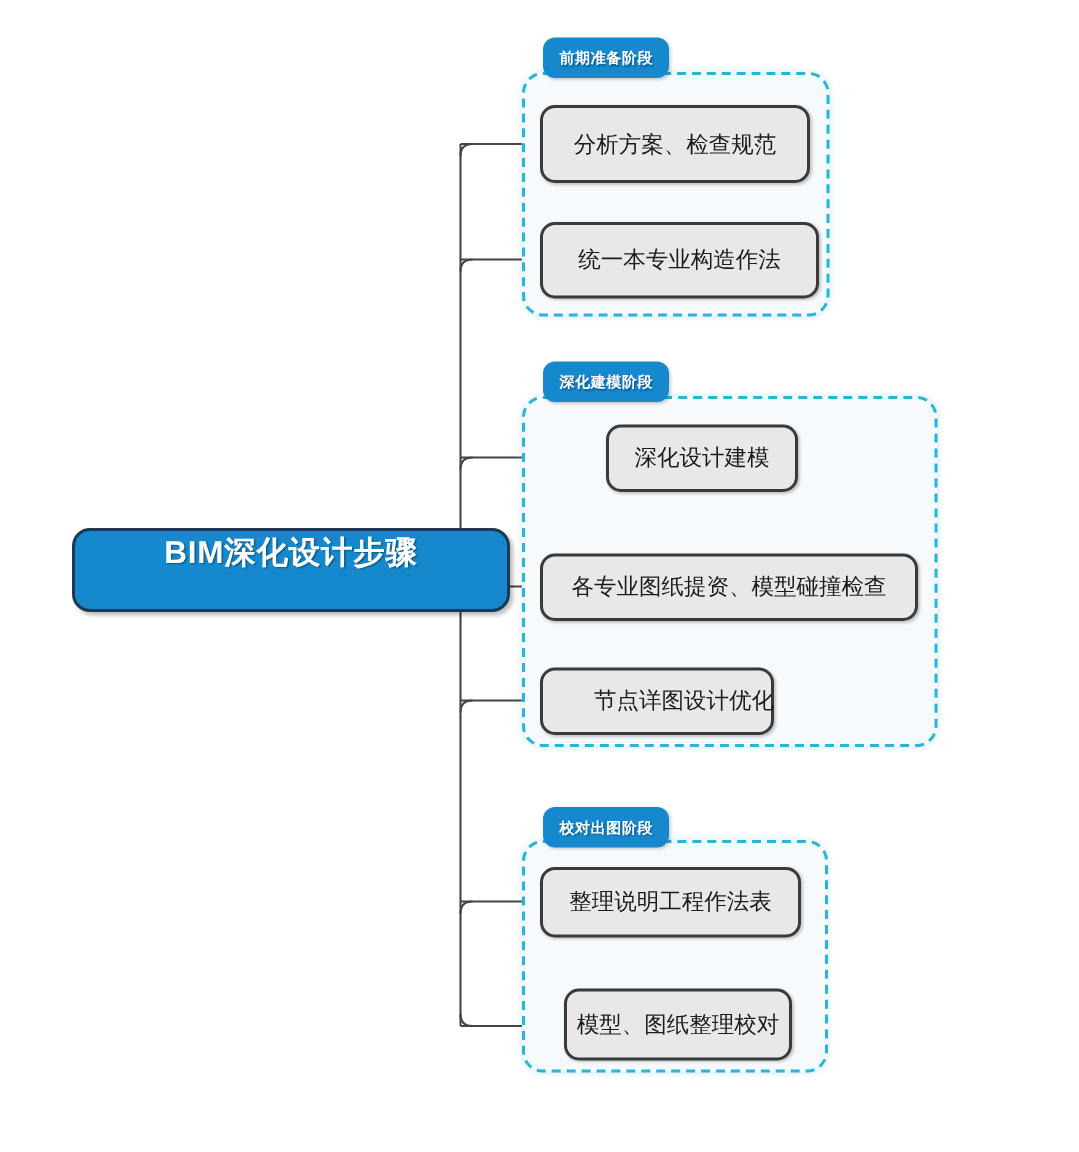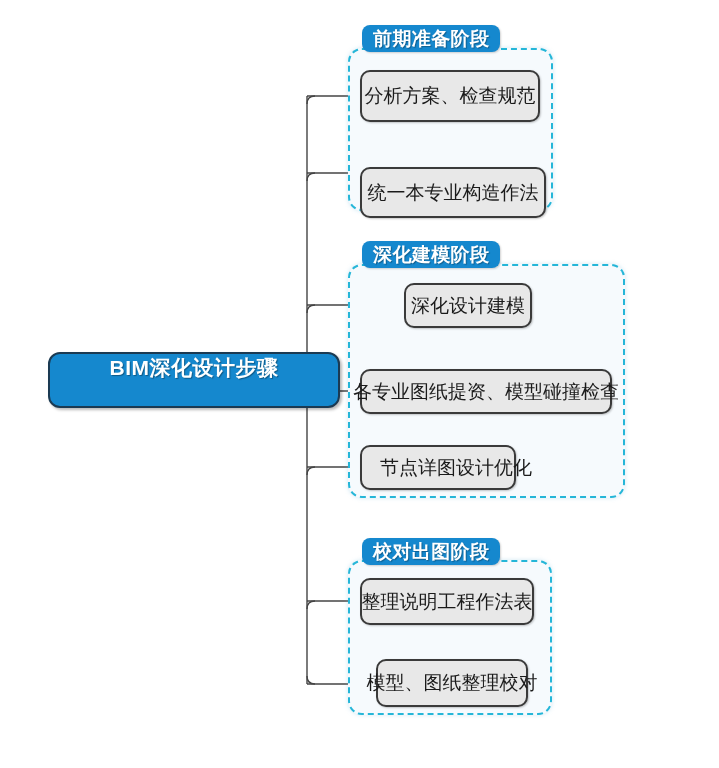--- a/index.html
+++ b/index.html
@@ -71,21 +71,21 @@
     display: flex;
     align-items: center;
     justify-content: center;
     padding: 0 11px;
     box-sizing: border-box;
     z-index: 5;
     box-shadow: 1px 1px 2px rgba(0,0,0,0.18);
   }
   .group-tag span {
     color: #ffffff;
-    font-size: 19px;
+    font-size: 10px;
     font-weight: bold;
     white-space: nowrap;
     letter-spacing: 0.4px;
     text-shadow: 1px 1px 1px rgba(0,0,0,0.3);
   }
 
   
   .leaf {
     position: absolute;
     box-sizing: border-box;
@@ -93,21 +93,21 @@
     border: 2px solid #3a3a3a;
     border-radius: 10px;
     display: flex;
     align-items: center;
     justify-content: center;
     box-shadow: 1px 1px 2px rgba(0,0,0,0.22);
     z-index: 4;
   }
   .leaf span {
     color: #1b1b1b;
-    font-size: 19px;
+    font-size: 15px;
     font-weight: normal;
     white-space: nowrap;
   }
 </style>
 </head>
 <body>
 
 <div id="canvas">
 
   <svg id="connectors" viewBox="0 0 719 768" width="719" height="768">
@@ -142,21 +142,21 @@
     <span class="root-label">BIM深化设计步骤</span>
   </div>
 
   <div class="group" style="left:348px; top:48px; width:205px; height:163px;"></div>
   <div class="group-tag" style="left:362px; top:25px;">
     <span>前期准备阶段</span>
   </div>
   <div class="leaf" style="left:360px; top:70px; width:180px; height:52px;">
     <span>分析方案、检查规范</span>
   </div>
-  <div class="leaf" style="left:360px; top:148px; width:186px; height:51px;margin-top:19px;">
+  <div class="leaf" style="left:360px; top:148px; width:186px; height:51px;">
     <span>统一本专业构造作法</span>
   </div>
 
   <div class="group" style="left:348px; top:264px; width:277px; height:234px;"></div>
   <div class="group-tag" style="left:362px; top:241px;">
     <span>深化建模阶段</span>
   </div>
   <div class="leaf" style="left:360px; top:283px; width:128px; height:45px;margin-left:44px;">
     <span>深化设计建模</span>
   </div>

